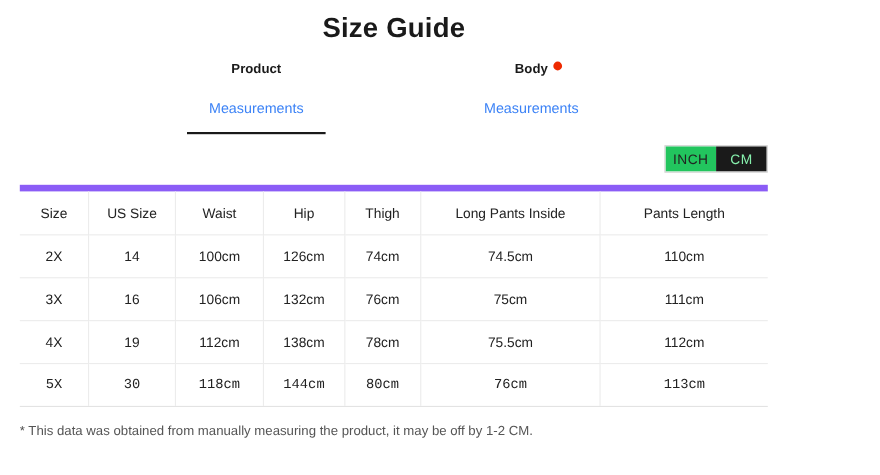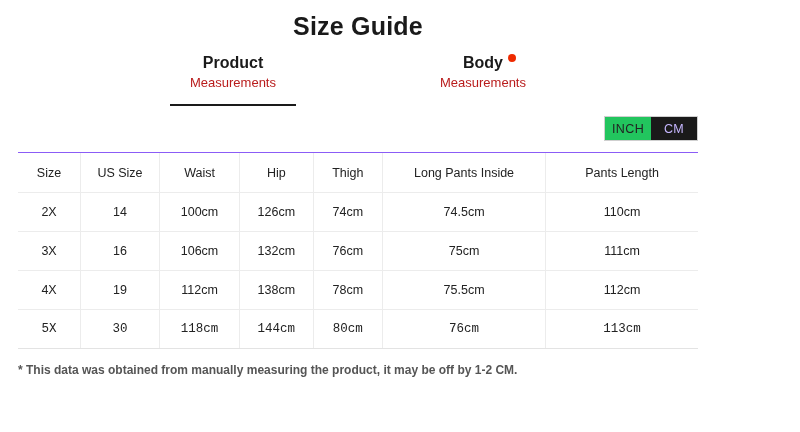--- a/index.html
+++ b/index.html
@@ -39,32 +39,32 @@
     margin-top: 12px;
   }
   .tab {
     text-align: center;
     padding-bottom: 14px;
     cursor: pointer;
     position: relative;
     width: 124px;
   }
   .tab-line1 {
-    font-size: 16px;
+    font-size: 12px;
     font-weight: bold;
     color: #1a1a1a;
     line-height: 1.25;
     display: inline-block;
     position: relative;
   }
   .tab-line2 {
     font-size: 13px;
-    color: #b91c1c;
+    color: #3b82f6;
     line-height: 1.45;
-    margin-top: 1px;
+    margin-top: 19px;
   }
   .tab.active::after {
     content: "";
     position: absolute;
     left: -1px;
     right: -1px;
     bottom: 0;
     height: 2px;
     background: #1a1a1a;
   }
@@ -98,27 +98,27 @@
     display: flex;
     align-items: center;
     justify-content: center;
     width: 46px;
     cursor: pointer;
     background: #22c55e;
     color: #222222;
   }
   .unit-btn.active {
     background: #1a1a1a;
-    color: #c4b5fd;
+    color: #86efac;
   }
 
   
   .table-wrap {
     margin: 11px 18px 0 18px;
-    border-top: 1px solid #8b5cf6;
+    border-top: 6px solid #8b5cf6;
     border-bottom: 1px solid #e3e3e3;
   }
   table {
     width: 100%;
     border-collapse: collapse;
     table-layout: fixed;
   }
   th, td {
     text-align: center;
     font-size: 12.5px;
@@ -140,21 +140,20 @@
   col.c4 { width: 10.2%; }
   col.c5 { width: 24.0%; }
   col.c6 { width: 22.4%; }
 
   
   .footnote {
     margin: 13px 18px 0 18px;
     font-size: 12px;
     color: #555555;
     line-height: 1.4;
-    font-weight: bold;
   }
 </style>
 </head>
 <body>
 
 <div id="page">
 
   <div class="title">Size Guide</div>
 
   <div class="tabs">

